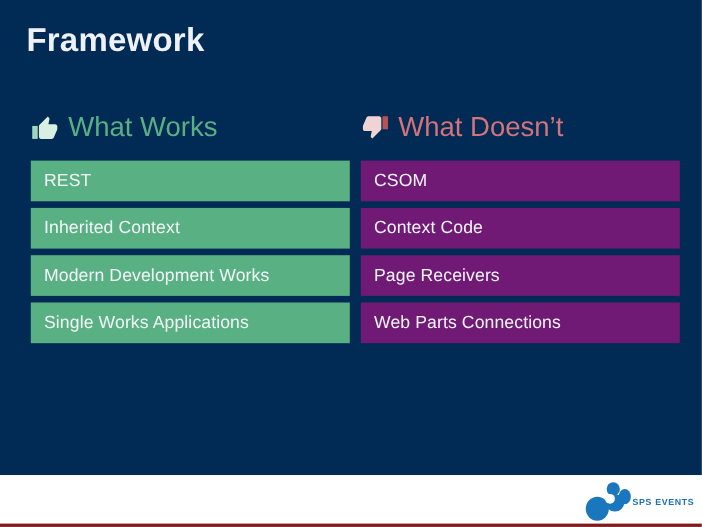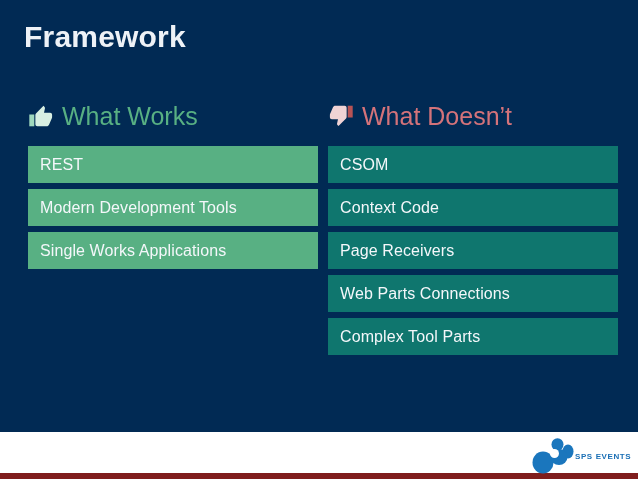--- a/index.html
+++ b/index.html
@@ -93,30 +93,30 @@
     display: flex;
     align-items: center;
     padding-left: 12px;
     box-sizing: border-box;
     font-size: 16px;
     color: #f4f7fa;
     letter-spacing: 0.1px;
     white-space: nowrap;
   }
   .col-left .item  { background: #58b083; }
-  .col-right .item { background: #0f766e; }
+  .col-right .item { background: #701a75; }
 
   .footer-band {
     position: absolute;
     left: 0;
     top: 432px;
     width: 638px;
     height: 47px;
     background: #ffffff;
-    border-bottom: 6px solid #7f1d1d;
+    border-bottom: 3px solid #7f1d1d;
     box-sizing: border-box;
   }
 
   .logo {
     position: absolute;
     right: 12px;
     top: 4px;
     width: 96px;
     height: 40px;
     display: flex;
@@ -153,41 +153,41 @@
         <div class="col-head">
           <svg class="col-head-icon" viewBox="0 0 24 24">
             <path d="M9.2 21.5h8.1c0.95 0 1.75-0.57 2.1-1.4l2.7-6.3c0.1-0.26 0.15-0.53 0.15-0.82V10.9c0-1-0.8-1.8-1.8-1.8h-5.68l0.86-4.12 0.03-0.29c0-0.37-0.15-0.71-0.39-0.96L14.3 2.6 7.33 9.58c-0.33 0.33-0.53 0.78-0.53 1.28v8.84c0 1 0.8 1.8 1.8 1.8z" fill="#d8efe2"></path>
             <rect x="1.2" y="10.6" width="4.6" height="10.9" fill="#9fd8bd"></rect>
           </svg>
           <span class="col-head-label">What Works</span>
         </div>
 
         <ul class="item-list">
           <li class="item">REST</li>
-          <li class="item">Modern Development Tools</li>
+          <li class="item">Inherited Context</li>
+          <li class="item">Modern Development Works</li>
           <li class="item">Single Works Applications</li>
         </ul>
       </div>
 
       <div class="column column-right col-right">
 
         <div class="col-head">
           <svg class="col-head-icon" viewBox="0 0 24 24">
             <path d="M14.8 2.5H6.7c-0.95 0-1.75 0.57-2.1 1.4l-2.7 6.3c-0.1 0.26-0.15 0.53-0.15 0.82v2.08c0 1 0.8 1.8 1.8 1.8h5.68l-0.86 4.12-0.03 0.29c0 0.37 0.15 0.71 0.39 0.96l0.97 0.93 6.97-6.98c0.33-0.33 0.53-0.78 0.53-1.28V4.3c0-1-0.8-1.8-1.8-1.8z" fill="#f0d3d5"></path>
             <rect x="18.2" y="2.5" width="4.6" height="10.9" fill="#b85355"></rect>
           </svg>
           <span class="col-head-label">What Doesn’t</span>
         </div>
 
         <ul class="item-list">
           <li class="item">CSOM</li>
           <li class="item">Context Code</li>
           <li class="item">Page Receivers</li>
           <li class="item">Web Parts Connections</li>
-          <li class="item">Complex Tool Parts</li>
         </ul>
       </div>
 
     </div>
   </div>
 
   <div class="footer-band">
     <div class="logo">
       <svg class="logo-mark" viewBox="0 0 44 38">
         <ellipse cx="13" cy="25.5" rx="10.5" ry="11" fill="#1a76bd"></ellipse>

